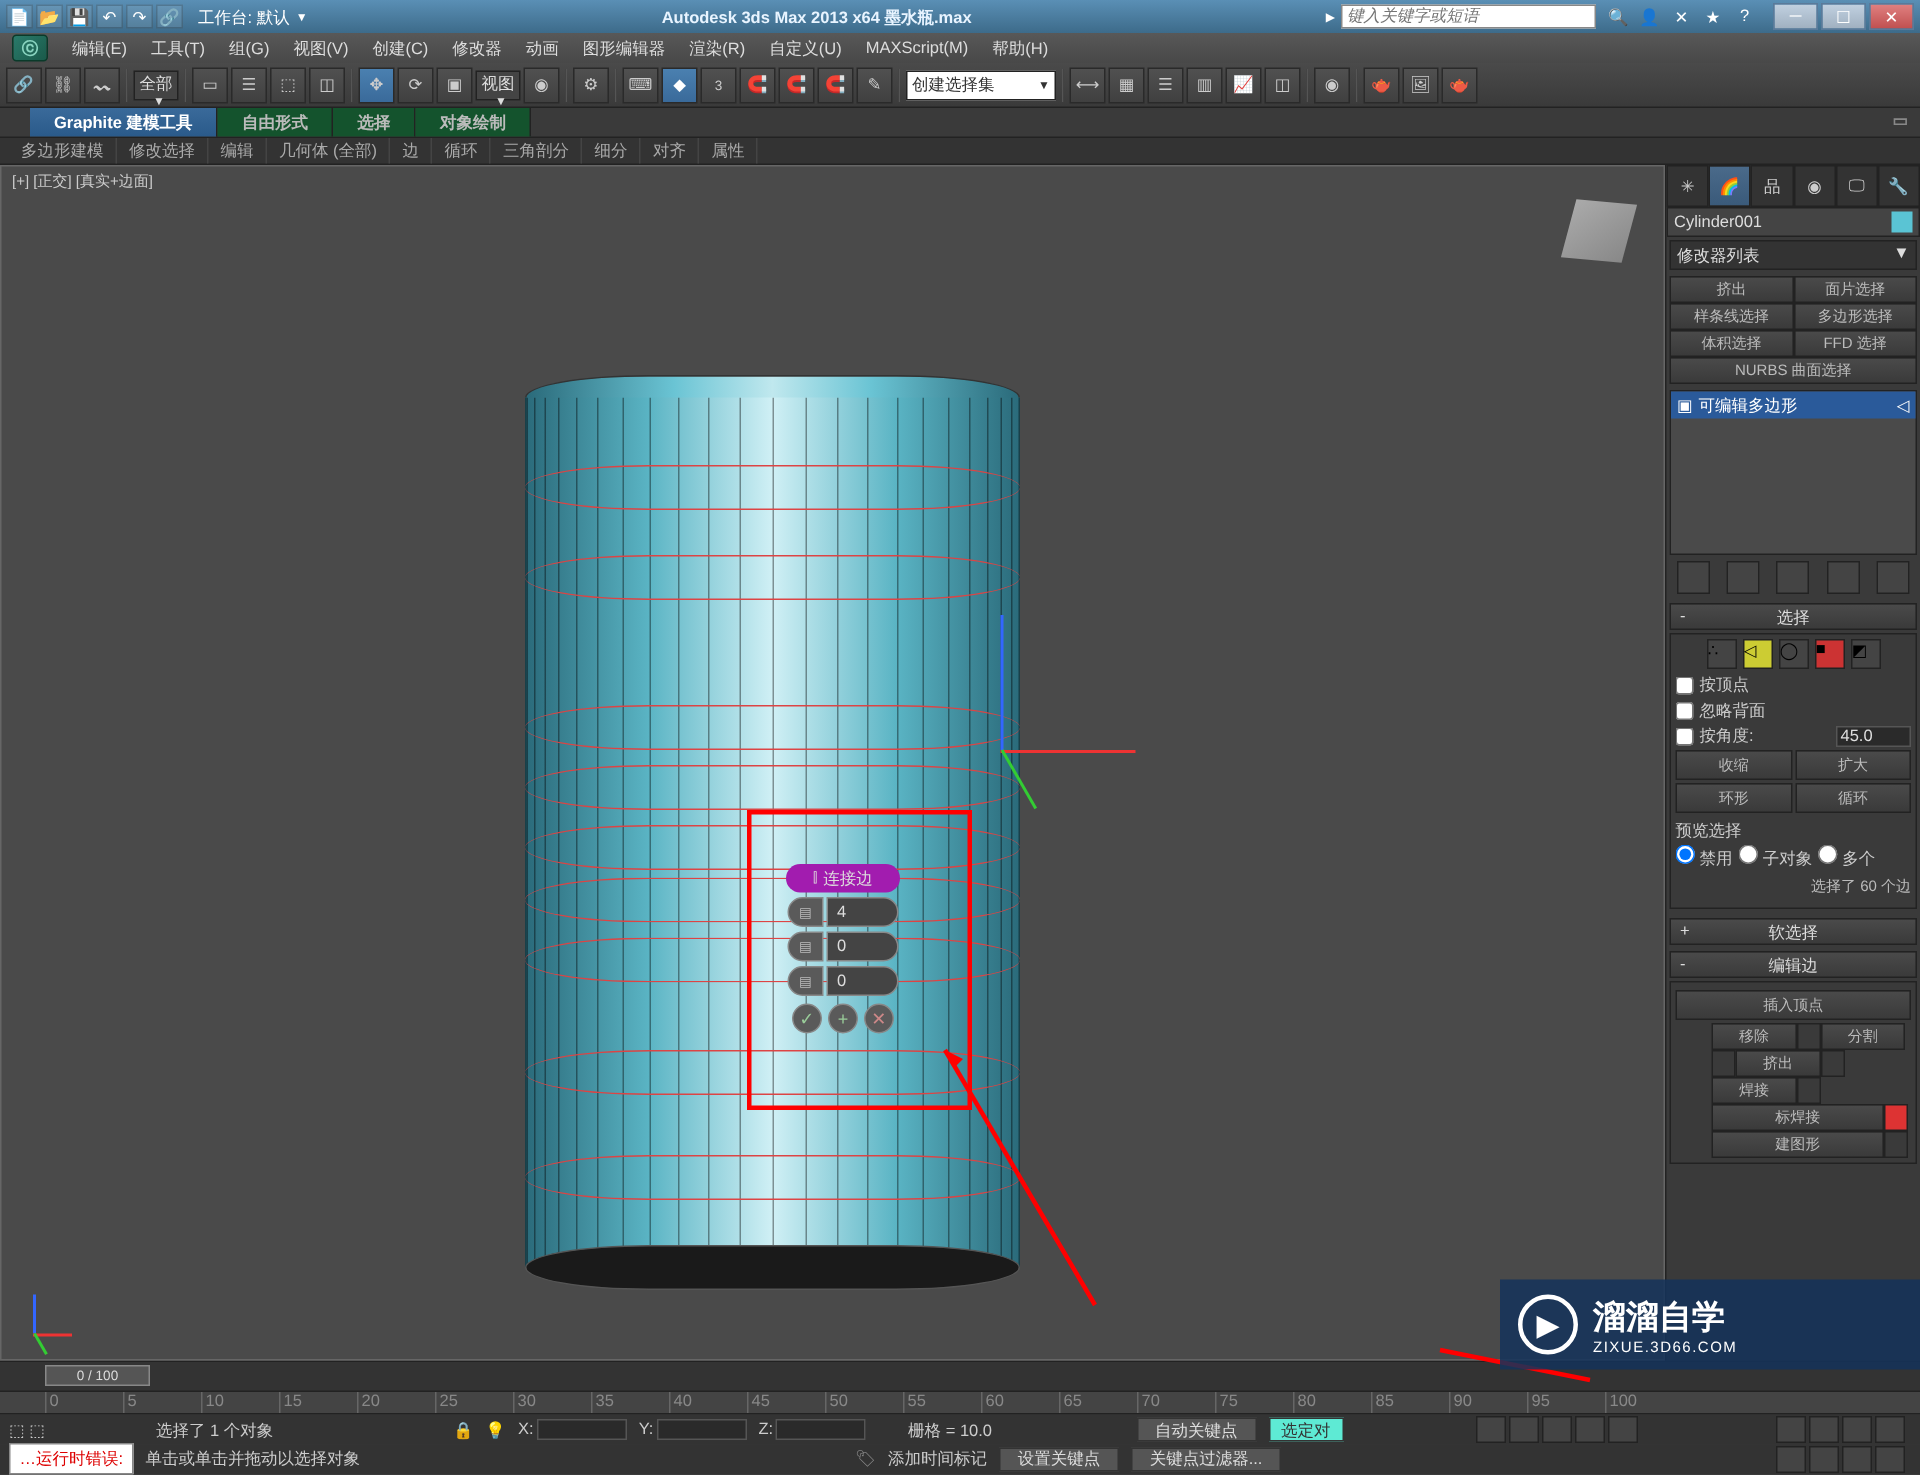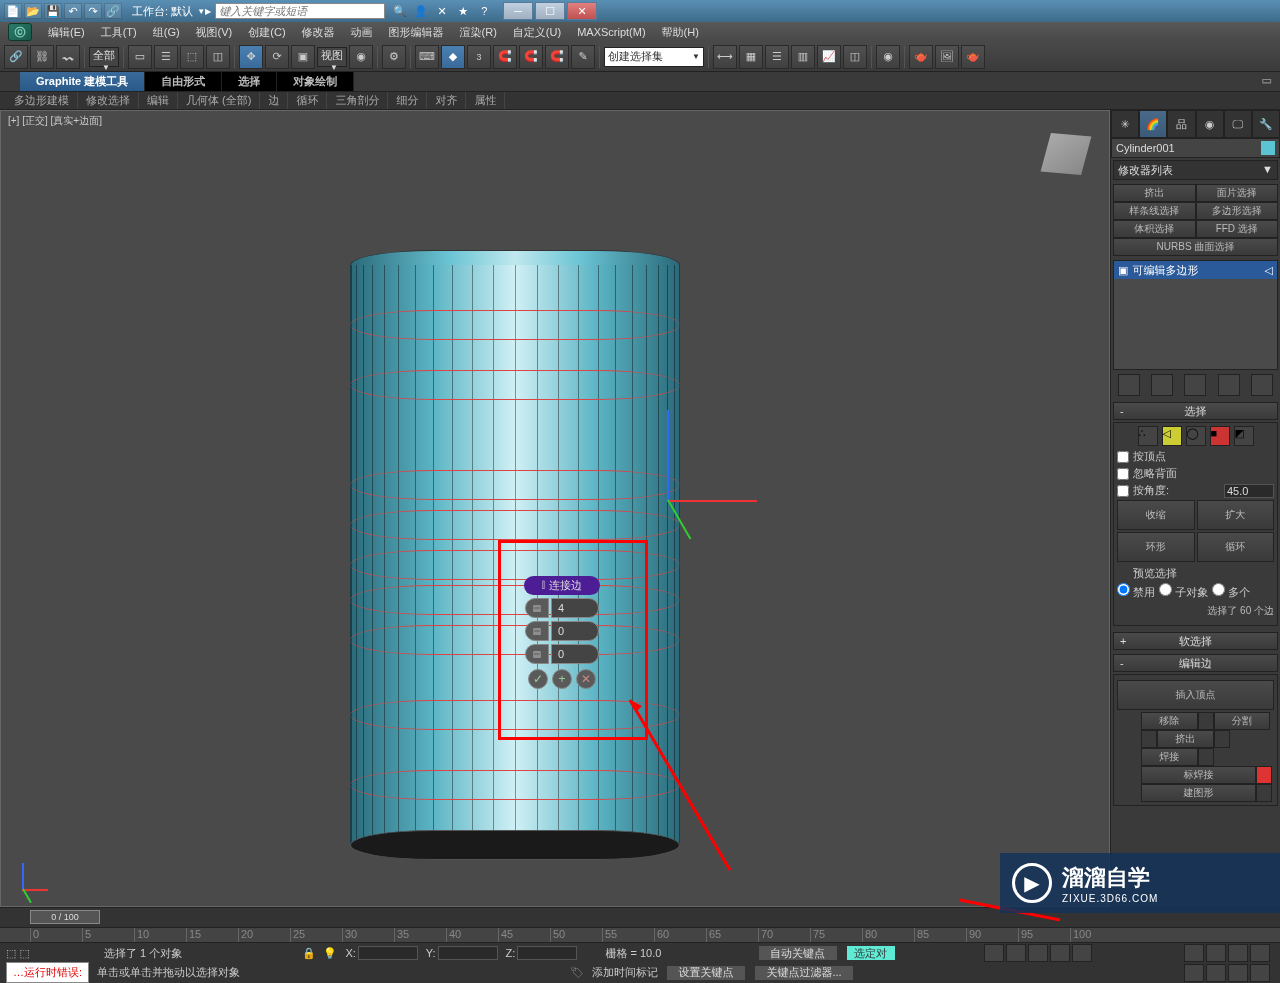--- a/index.html
+++ b/index.html
@@ -27,21 +27,21 @@
 .main-toolbar { height: 30px; background: linear-gradient(#4a4a4a,#3a3a3a); border-bottom: 1px solid #222; display: flex; align-items: center; padding: 0 4px; gap: 2px; }
 .main-toolbar .sep { width: 1px; height: 22px; background: #222; border-right: 1px solid #555; margin: 0 2px; }
 .main-toolbar .tbtn { width: 24px; height: 24px; background: linear-gradient(#505050,#404040); border: 1px solid #2a2a2a; display: flex; align-items: center; justify-content: center; color: #ccc; }
 .main-toolbar .tbtn.active { background: linear-gradient(#4a80b0,#3a6a9a); }
 .main-toolbar .dropdown { height: 20px; background: #444; border: 1px solid #222; color: #ddd; padding: 0 3px; display: flex; align-items: center; flex-direction: column; }
 .main-toolbar .dropdown .arrow { margin-left: 4px; font-size: 8px; }
 .main-toolbar .input-combo { width: 100px; height: 20px; background: #fff; border: 1px solid #222; color: #333; padding: 0 3px; display: flex; align-items: center; }
 
 
 .ribbon-tabs { height: 20px; background: #3a3a3a; border-bottom: 1px solid #222; display: flex; padding-left: 20px; font-weight: bold; }
-.ribbon-tabs .rtab { padding: 2px 16px; color: #bbb; background: #000000; border-right: 1px solid #222; display: flex; align-items: center; }
+.ribbon-tabs .rtab { padding: 2px 16px; color: #bbb; background: #14532d; border-right: 1px solid #222; display: flex; align-items: center; }
 .ribbon-tabs .rtab.active { background: linear-gradient(#3a6a9a,#2a5a8a); color: #fff; }
 .ribbon-sub { height: 18px; background: #333; border-bottom: 1px solid #222; display: flex; align-items: center; padding-left: 6px; }
 .ribbon-sub .sub-item { padding: 1px 8px; color: #aaa; border-right: 1px solid #444; }
 
 
 .main-layout { display: flex; height: calc(100% - 22px - 20px - 30px - 20px - 18px - 76px); }
 .viewport-area { flex: 1; background: #4a4a4a; position: relative; }
 .viewport-label { position: absolute; top: 4px; left: 8px; color: #ccc; font-size: 10px; z-index: 5; }
 .viewport { position: absolute; inset: 0; background: #4a4a4a; border: 1px solid #666; }
 .viewport-cube { position: absolute; top: 24px; right: 24px; width: 40px; height: 40px; background: linear-gradient(135deg,#aaa,#888); transform: rotate(15deg) skewY(-10deg); z-index: 5; }
@@ -62,21 +62,21 @@
 .gizmo-small { position: absolute; left: 22px; bottom: 18px; z-index: 5; }
 .gizmo-small .axis-z { position: absolute; width: 2px; height: 26px; background: #36f; left: 0; top: -26px; }
 .gizmo-small .axis-x { position: absolute; width: 26px; height: 2px; background: #e33; left: 0; top: 0; }
 .gizmo-small .axis-y { position: absolute; width: 2px; height: 16px; background: #3c3; left: 0; top: 0; transform: rotate(-30deg); transform-origin: top; }
 
 
 .red-box { position: absolute; left: 498px; top: 430px; width: 150px; height: 200px; border: 3px solid #f00; z-index: 10; pointer-events: none; }
 .red-arrow { position: absolute; left: 620px; top: 580px; z-index: 11; pointer-events: none; }
 .red-arrow-long { position: absolute; left: 730px; top: 740px; z-index: 11; pointer-events: none; }
 .caddy { position: absolute; left: 524px; top: 466px; z-index: 12; display: flex; flex-direction: column; gap: 3px; align-items: center; }
-.caddy-header { background: #4c1d95; border-radius: 10px; padding: 2px 18px; color: #ddd; font-size: 11px; display: flex; align-items: center; gap: 4px; }
+.caddy-header { background: #a21caf; border-radius: 10px; padding: 2px 18px; color: #ddd; font-size: 11px; display: flex; align-items: center; gap: 4px; }
 .caddy-header::before { content: "⫿"; font-size: 9px; }
 .caddy-row { display: flex; align-items: center; gap: 2px; }
 .caddy-btn { width: 24px; height: 20px; background: #5a5a5a; border-radius: 10px 0 0 10px; border: 1px solid #888; display: flex; align-items: center; justify-content: center; color: #bbb; font-size: 9px; }
 .caddy-input { width: 48px; height: 20px; background: #444; border-radius: 0 10px 10px 0; border: 1px solid #888; color: #ddd; padding: 0 6px; display: flex; align-items: center; }
 .caddy-actions { display: flex; gap: 4px; margin-top: 2px; justify-content: center; }
 .caddy-round { width: 20px; height: 20px; border-radius: 50%; border: 1px solid #888; background: #5a5a5a; color: #9c9; display: flex; align-items: center; justify-content: center; font-size: 12px; }
 .caddy-round.x { color: #c88; }
 
 
 .command-panel { width: 170px; background: #3a3a3a; border-left: 1px solid #222; display: flex; flex-direction: column; overflow: hidden; }
@@ -100,21 +100,21 @@
 .cp-rollout-body { margin: 0 2px 4px 2px; border: 1px solid #222; padding: 3px; }
 .cp-subobj { display: flex; gap: 4px; justify-content: center; margin-bottom: 3px; }
 .cp-subobj .so { width: 20px; height: 20px; border: 1px solid #222; background: #444; }
 .cp-subobj .so.vtx { background: #cc3; }
 .cp-subobj .so.edge { background: #c33; }
 .cp-check { display: flex; align-items: center; gap: 4px; color: #ccc; margin: 2px 0; }
 .cp-check input { width: 12px; height: 12px; }
 .cp-spinner-row { display: flex; align-items: center; gap: 4px; color: #ccc; margin: 2px 0; }
 .cp-spinner { width: 50px; height: 14px; background: #2a2a2a; border: 1px solid #555; color: #ddd; padding: 0 2px; margin-left: auto; }
 .cp-2btn { display: flex; gap: 2px; margin: 2px 0; }
-.cp-2btn .b { flex: 1; height: 30px; background: linear-gradient(#4a4a4a,#3a3a3a); border: 1px solid #222; color: #bbb; display: flex; align-items: center; justify-content: center; font-size: 10px; }
+.cp-2btn .b { flex: 1; height: 20px; background: linear-gradient(#4a4a4a,#3a3a3a); border: 1px solid #222; color: #bbb; display: flex; align-items: center; justify-content: center; font-size: 10px; }
 .cp-radio-row { display: flex; align-items: center; gap: 4px; color: #ccc; margin: 2px 0; font-size: 10px; }
 .cp-info { color: #bbb; text-align: right; margin: 4px 0; font-size: 10px; }
 .cp-action-grid { display: flex; flex-wrap: wrap; margin-left: 24px; }
 .cp-action { width: calc(50% - 10px); height: 18px; background: linear-gradient(#4a4a4a,#3a3a3a); border: 1px solid #222; color: #bbb; display: flex; align-items: center; justify-content: center; font-size: 10px; }
 .cp-action-sq { width: 16px; height: 18px; background: #3a3a3a; border: 1px solid #222; }
 
 
 .bottom-area { height: 76px; background: #3a3a3a; border-top: 1px solid #222; display: flex; flex-direction: column; }
 .timeline { height: 20px; background: #333; border-bottom: 1px solid #222; position: relative; display: flex; align-items: center; }
 .timeline .slider { position: absolute; left: 30px; width: 70px; height: 14px; background: #555; border: 1px solid #888; color: #ddd; display: flex; align-items: center; justify-content: center; font-size: 9px; }
@@ -145,20 +145,21 @@
     <div class="qbtn">📂</div>
     <div class="qbtn">💾</div>
     <div class="qbtn">↶</div>
     <div class="qbtn">↷</div>
     <div class="qbtn">🔗</div>
   </div>
   <div class="workspace">
     <span>工作台: 默认</span>
     <span style="font-size:8px;">▼</span>
   </div>
+  <div class="title-text">Autodesk 3ds Max  2013 x64    墨水瓶.max</div>
   <div style="font-size:8px;margin-right:4px;">▶</div>
   <input class="search-box" placeholder="键入关键字或短语" style="">
   <div class="right-icons">
     <div class="ic">🔍</div>
     <div class="ic">👤</div>
     <div class="ic">✕</div>
     <div class="ic">★</div>
     <div class="ic">?</div>
   </div>
   <div class="win-controls">
@@ -412,21 +413,21 @@
         <div class="cp-spinner">45.0</div>
       </div>
       <div class="cp-2btn">
         <div class="b">收缩</div>
         <div class="b">扩大</div>
       </div>
       <div class="cp-2btn">
         <div class="b">环形</div>
         <div class="b">循环</div>
       </div>
-      <div style="color:#ccc;margin-top:4px;margin-left:16px;">预览选择</div>
+      <div style="color:#ccc;margin-top:4px;">预览选择</div>
       <div class="cp-radio-row">
         <label><input type="radio" name="pv" checked="" style=""> <span>禁用</span></label>
         <label><input type="radio" name="pv" style=""> <span>子对象</span></label>
         <label><input type="radio" name="pv" style=""> <span>多个</span></label>
       </div>
       <div class="cp-info">选择了 60 个边</div>
     </div>
 
     <div class="cp-rollout-header plus">软选择</div>
     <div class="cp-rollout-header">编辑边</div>

